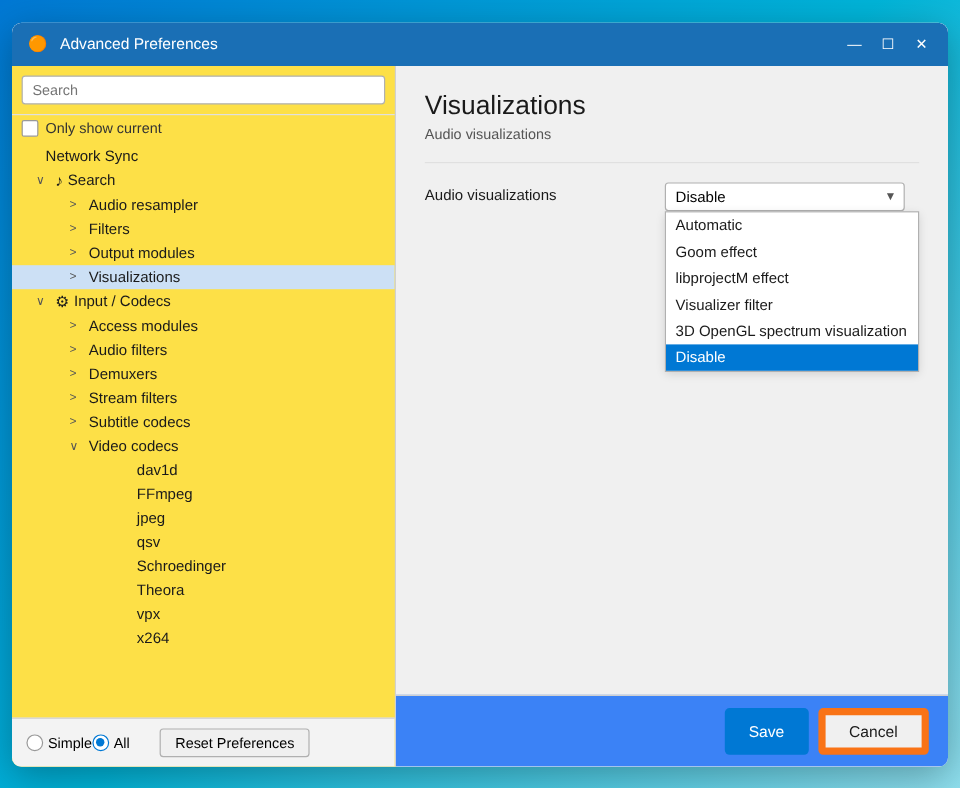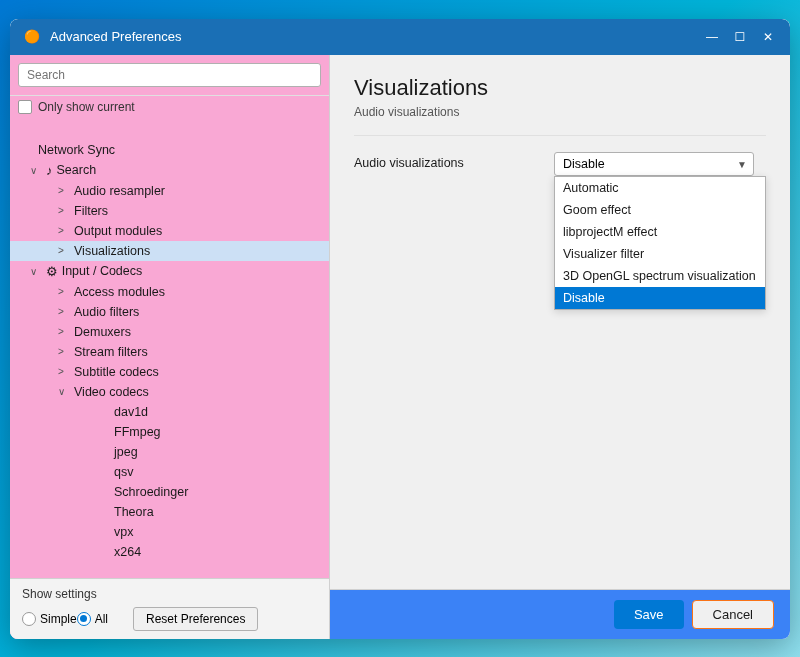--- a/index.html
+++ b/index.html
@@ -61,21 +61,21 @@
       cursor: pointer;
       border-radius: 3px;
     }
     .content-area {
       display: flex;
       flex: 1;
       overflow: hidden;
     }
     .sidebar {
       width: 320px;
-      background: #f9a8d4;
+      background: #fde047;
       border-right: 1px solid #d0d0d0;
       display: flex;
       flex-direction: column;
       flex-shrink: 0;
       overflow: hidden;
     }
     .search-box {
       padding: 8px;
       border-bottom: 1px solid #e0e0e0;
     }
@@ -100,21 +100,20 @@
       width: 14px;
       height: 14px;
       border: 1px solid #999;
       background: white;
       border-radius: 2px;
     }
     .tree {
       flex: 1;
       overflow-y: auto;
       overflow-x: hidden;
-      margin-top: 20px;
     }
     .tree-item {
       padding: 3px 8px 3px 8px;
       cursor: pointer;
       white-space: nowrap;
       display: flex;
       align-items: center;
       gap: 4px;
       color: #1a1a1a;
       font-size: 12.5px;
@@ -279,21 +278,21 @@
       cursor: pointer;
     }
     .footer-btn.primary {
       background: #0078d4;
       color: white;
       border: none;
     }
     .footer-btn.secondary {
       background: #f0f0f0;
       color: #1a1a1a;
-      border: 1px solid #f97316;
+      border: 6px solid #f97316;
     }
 
     .divider-line {
       height: 1px;
       background: #e0e0e0;
       margin: 4px 0;
     }
   </style>
 </head>
 <body>
@@ -398,21 +397,20 @@
           <span>Theora</span>
         </div>
         <div class="tree-item level-3">
           <span>vpx</span>
         </div>
         <div class="tree-item level-3">
           <span>x264</span>
         </div>
       </div>
       <div class="sidebar-bottom">
-        <div class="show-settings-label">Show settings</div>
         <div class="radio-group">
           <label class="radio-item">
             <div class="radio-btn"></div>
             <span>Simple</span>
           </label>
           <label class="radio-item">
             <div class="radio-btn checked"></div>
             <span>All</span>
           </label>
           <button class="reset-btn">Reset Preferences</button>

